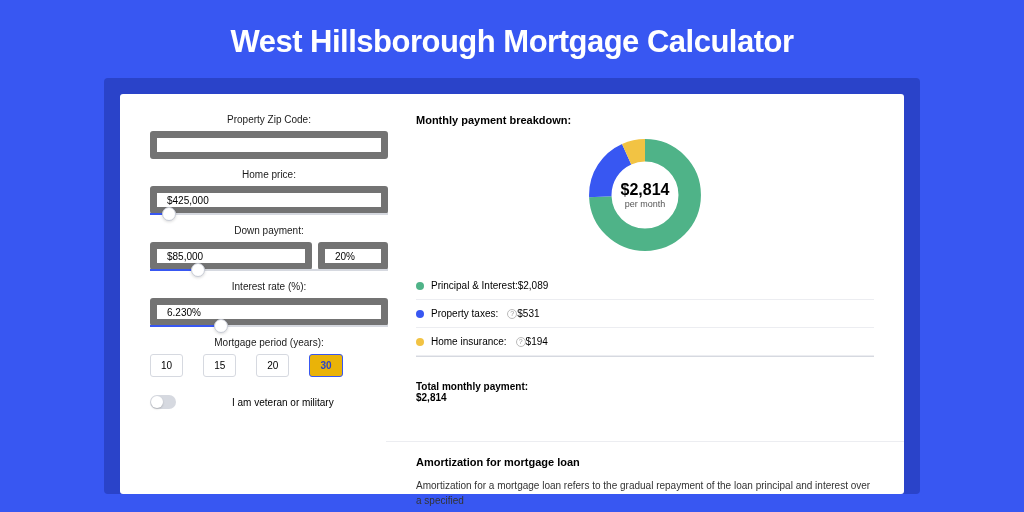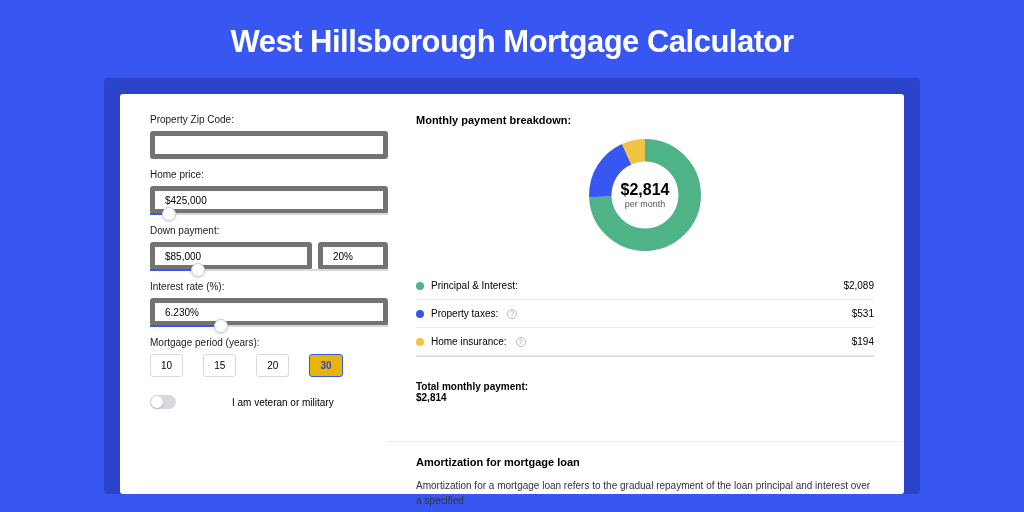--- a/index.html
+++ b/index.html
@@ -36,25 +36,26 @@
     width: 238px;
     flex-shrink: 0;
   }
   .right {
     flex: 1;
   }
   .label {
     font-size: 10px;
     color: #1a1a1a;
     margin-bottom: 6px;
+    text-align: center;
   }
   .field-group { margin-bottom: 10px; }
   .input {
     width: 100%;
-    border: 5px solid #737373;
+    border: 7px solid #737373;
     border-radius: 3px;
     height: 28px;
     padding: 0 10px;
     font-size: 10px;
     background: #fff;
   }
   .input-row { display: flex; gap: 6px; }
   .input-row .input:first-child { flex: 1; }
   .input-row .input:last-child { width: 70px; }
   .slider-track {
@@ -144,21 +145,21 @@
     top: 50%;
     left: 50%;
     transform: translate(-50%, -50%);
     text-align: center;
   }
   .donut-val { font-size: 16px; font-weight: 700; }
   .donut-sub { font-size: 9px; color: #555; }
   .legend-row {
     display: flex;
     align-items: center;
-    justify-content: space-between;
+    justify-content: flex-start;
     padding: 8px 0;
     border-bottom: 1px solid #ecedf1;
     font-size: 10px;
   }
   .legend-row:last-of-type { border-bottom: none; }
   .legend-left { display: flex; align-items: center; gap: 7px; }
   .dot { width: 8px; height: 8px; border-radius: 50%; }
   .info-icon {
     display: inline-flex;
     width: 10px;

